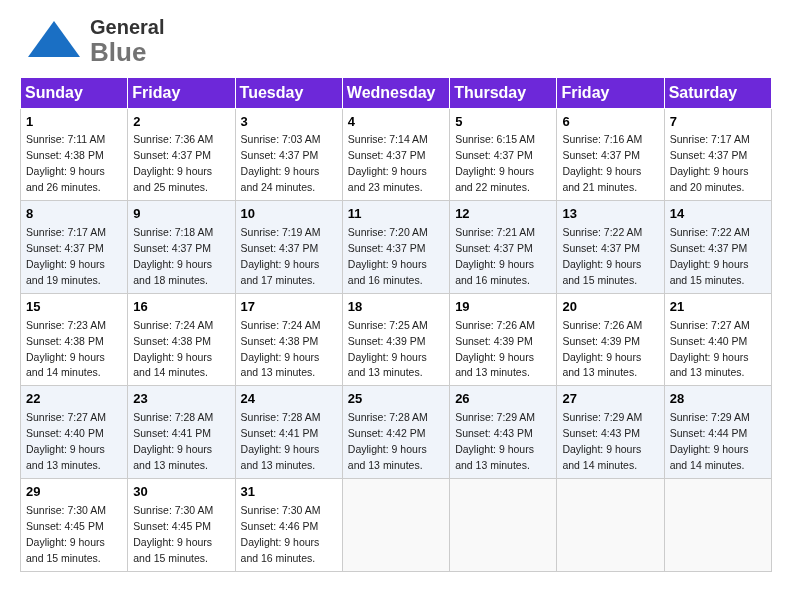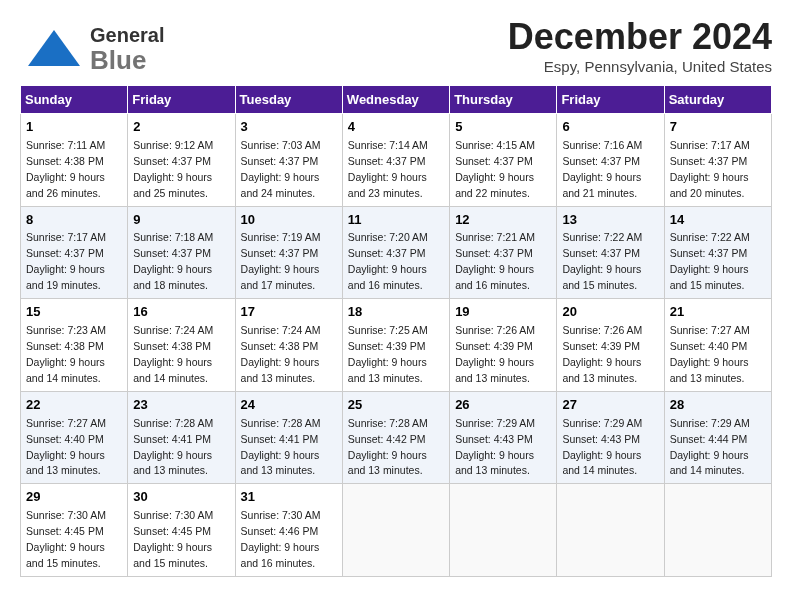--- a/index.html
+++ b/index.html
@@ -32,25 +32,25 @@
     .location-title {
       font-size: 15px;
       color: #444;
     }
     .calendar {
       width: 100%;
       border-collapse: collapse;
       font-size: 11px;
     }
     .calendar th {
-      background: #4c1d95;
+      background: #6d28d9;
       color: #fff;
       padding: 6px 4px;
       text-align: left;
-      font-size: 13px;
+      font-size: 16px;
       font-weight: bold;
       border: 1px solid #fff;
     }
     .calendar td {
       vertical-align: top;
       padding: 4px 5px;
       border: 1px solid #ccc;
       width: 14.28%;
       min-height: 70px;
       line-height: 1.45;
@@ -86,45 +86,41 @@
         <svg width="68" height="44" viewBox="0 0 68 44">
           <polygon points="34,2 60,38 8,38" fill="#1a6fc4"></polygon>
         </svg>
       </div>
       <div style="margin-left:2px;">
         <div style="font-size:20px;font-weight:bold;color:#333;line-height:1.1;">General</div>
         <div style="font-size:26px;font-weight:bold;color:#737373;line-height:1.1;">Blue</div>
       </div>
     </div>
   </div>
-  <div class="title-area">
-    <div class="month-title">December 2024</div>
-    <div class="location-title">Espy, Pennsylvania, United States</div>
-  </div>
 </div>
 
 <table class="calendar">
   <thead>
     <tr>
     <th>Sunday</th>
         <th>Friday</th>
         <th>Tuesday</th>
         <th>Wednesday</th>
         <th>Thursday</th>
         <th>Friday</th>
         <th>Saturday</th>
       </tr>
   </thead>
   <tbody id="calendar-body">
   <tr>
         <td><span class="day-number">1</span><span class="day-info">Sunrise: 7:11 AM</span><br><span class="day-info">Sunset: 4:38 PM</span><br><span class="day-info">Daylight: 9 hours and 26 minutes.</span></td>
-        <td><span class="day-number">2</span><span class="day-info">Sunrise: 9:12 AM</span><br><span class="day-info">Sunset: 4:37 PM</span><br><span class="day-info">Daylight: 9 hours and 25 minutes.</span></td>
+        <td><span class="day-number">2</span><span class="day-info">Sunrise: 7:36 AM</span><br><span class="day-info">Sunset: 4:37 PM</span><br><span class="day-info">Daylight: 9 hours and 25 minutes.</span></td>
         <td><span class="day-number">3</span><span class="day-info">Sunrise: 7:03 AM</span><br><span class="day-info">Sunset: 4:37 PM</span><br><span class="day-info">Daylight: 9 hours and 24 minutes.</span></td>
         <td><span class="day-number">4</span><span class="day-info">Sunrise: 7:14 AM</span><br><span class="day-info">Sunset: 4:37 PM</span><br><span class="day-info">Daylight: 9 hours and 23 minutes.</span></td>
-        <td><span class="day-number">5</span><span class="day-info">Sunrise: 4:15 AM</span><br><span class="day-info">Sunset: 4:37 PM</span><br><span class="day-info">Daylight: 9 hours and 22 minutes.</span></td>
+        <td><span class="day-number">5</span><span class="day-info">Sunrise: 6:15 AM</span><br><span class="day-info">Sunset: 4:37 PM</span><br><span class="day-info">Daylight: 9 hours and 22 minutes.</span></td>
         <td><span class="day-number">6</span><span class="day-info">Sunrise: 7:16 AM</span><br><span class="day-info">Sunset: 4:37 PM</span><br><span class="day-info">Daylight: 9 hours and 21 minutes.</span></td>
         <td><span class="day-number">7</span><span class="day-info">Sunrise: 7:17 AM</span><br><span class="day-info">Sunset: 4:37 PM</span><br><span class="day-info">Daylight: 9 hours and 20 minutes.</span></td>
       </tr>
       <tr>
         <td><span class="day-number">8</span><span class="day-info">Sunrise: 7:17 AM</span><br><span class="day-info">Sunset: 4:37 PM</span><br><span class="day-info">Daylight: 9 hours and 19 minutes.</span></td>
         <td><span class="day-number">9</span><span class="day-info">Sunrise: 7:18 AM</span><br><span class="day-info">Sunset: 4:37 PM</span><br><span class="day-info">Daylight: 9 hours and 18 minutes.</span></td>
         <td><span class="day-number">10</span><span class="day-info">Sunrise: 7:19 AM</span><br><span class="day-info">Sunset: 4:37 PM</span><br><span class="day-info">Daylight: 9 hours and 17 minutes.</span></td>
         <td><span class="day-number">11</span><span class="day-info">Sunrise: 7:20 AM</span><br><span class="day-info">Sunset: 4:37 PM</span><br><span class="day-info">Daylight: 9 hours and 16 minutes.</span></td>
         <td><span class="day-number">12</span><span class="day-info">Sunrise: 7:21 AM</span><br><span class="day-info">Sunset: 4:37 PM</span><br><span class="day-info">Daylight: 9 hours and 16 minutes.</span></td>
         <td><span class="day-number">13</span><span class="day-info">Sunrise: 7:22 AM</span><br><span class="day-info">Sunset: 4:37 PM</span><br><span class="day-info">Daylight: 9 hours and 15 minutes.</span></td>

